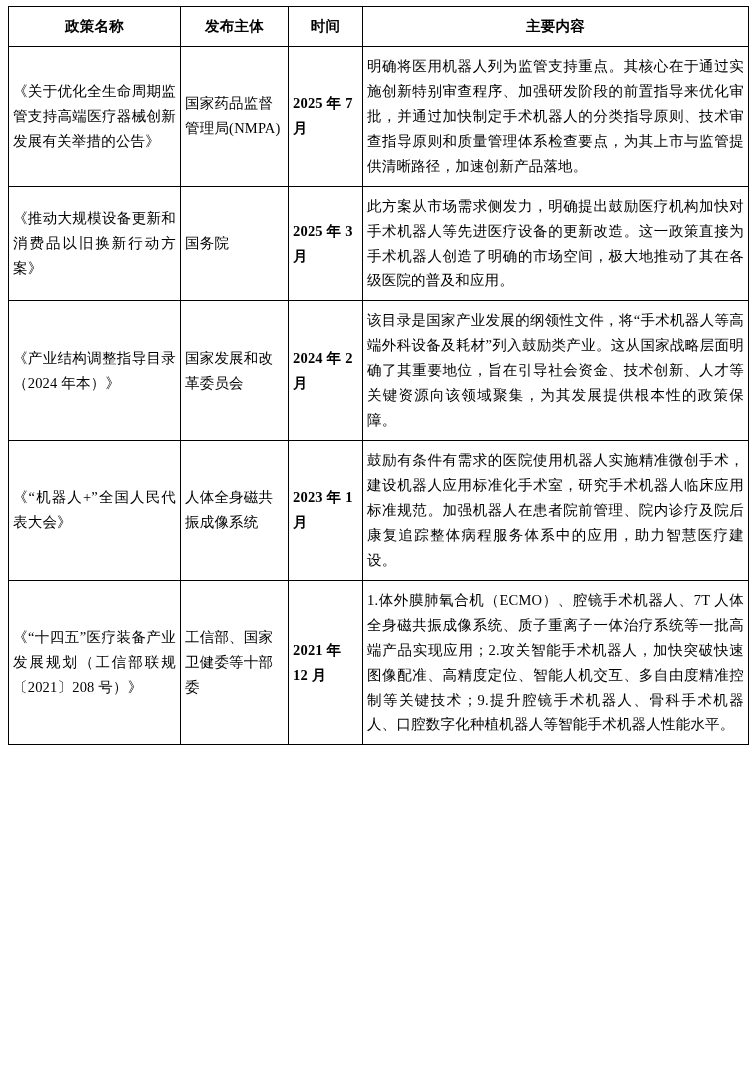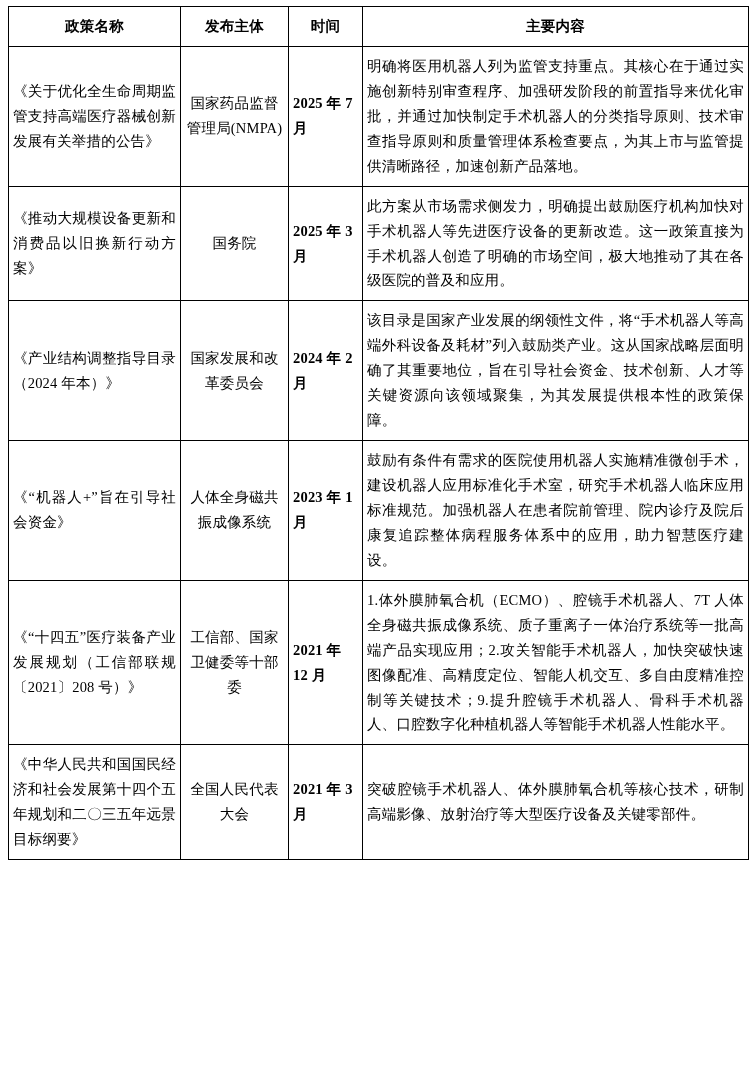--- a/index.html
+++ b/index.html
@@ -42,21 +42,20 @@
   col.c-time   { width: 74px; }
   col.c-content{ width: 386px; }
 
   td.name {
     text-align: justify;
     text-align-last: left;
     padding-left: 10px;
     padding-right: 10px;
   }
   td.issuer {
-    text-align: center;
   }
   td.time {
     text-align: left;
     font-weight: bold;
   }
   td.content {
     text-align: justify;
     text-align-last: left;
     padding-left: 10px;
     padding-right: 10px;
@@ -94,32 +93,26 @@
         <td class="time">2025 年 3 月</td>
         <td class="content">此方案从市场需求侧发力，明确提出鼓励医疗机构加快对手术机器人等先进医疗设备的更新改造。这一政策直接为手术机器人创造了明确的市场空间，极大地推动了其在各级医院的普及和应用。</td>
       </tr>
       <tr>
         <td class="name">《产业结构调整指导目录（2024 年本）》</td>
         <td class="issuer">国家发展和改革委员会</td>
         <td class="time">2024 年 2 月</td>
         <td class="content">该目录是国家产业发展的纲领性文件，将“手术机器人等高端外科设备及耗材”列入鼓励类产业。这从国家战略层面明确了其重要地位，旨在引导社会资金、技术创新、人才等关键资源向该领域聚集，为其发展提供根本性的政策保障。</td>
       </tr>
       <tr>
-        <td class="name">《“机器人+”旨在引导社会资金》</td>
+        <td class="name">《“机器人+”全国人民代表大会》</td>
         <td class="issuer">人体全身磁共振成像系统</td>
         <td class="time">2023 年 1 月</td>
         <td class="content">鼓励有条件有需求的医院使用机器人实施精准微创手术，建设机器人应用标准化手术室，研究手术机器人临床应用标准规范。加强机器人在患者院前管理、院内诊疗及院后康复追踪整体病程服务体系中的应用，助力智慧医疗建设。</td>
       </tr>
       <tr>
         <td class="name">《“十四五”医疗装备产业发展规划（工信部联规〔2021〕208 号）》</td>
         <td class="issuer">工信部、国家卫健委等十部委</td>
         <td class="time">2021 年 12 月</td>
         <td class="content">1.体外膜肺氧合机（ECMO）、腔镜手术机器人、7T 人体全身磁共振成像系统、质子重离子一体治疗系统等一批高端产品实现应用；2.攻关智能手术机器人，加快突破快速图像配准、高精度定位、智能人机交互、多自由度精准控制等关键技术；9.提升腔镜手术机器人、骨科手术机器人、口腔数字化种植机器人等智能手术机器人性能水平。</td>
       </tr>
-      <tr>
-        <td class="name">《中华人民共和国国民经济和社会发展第十四个五年规划和二〇三五年远景目标纲要》</td>
-        <td class="issuer">全国人民代表大会</td>
-        <td class="time">2021 年 3 月</td>
-        <td class="content">突破腔镜手术机器人、体外膜肺氧合机等核心技术，研制高端影像、放射治疗等大型医疗设备及关键零部件。</td>
-      </tr>
     </tbody>
   </table>
 </div>
 
 </body></html>

